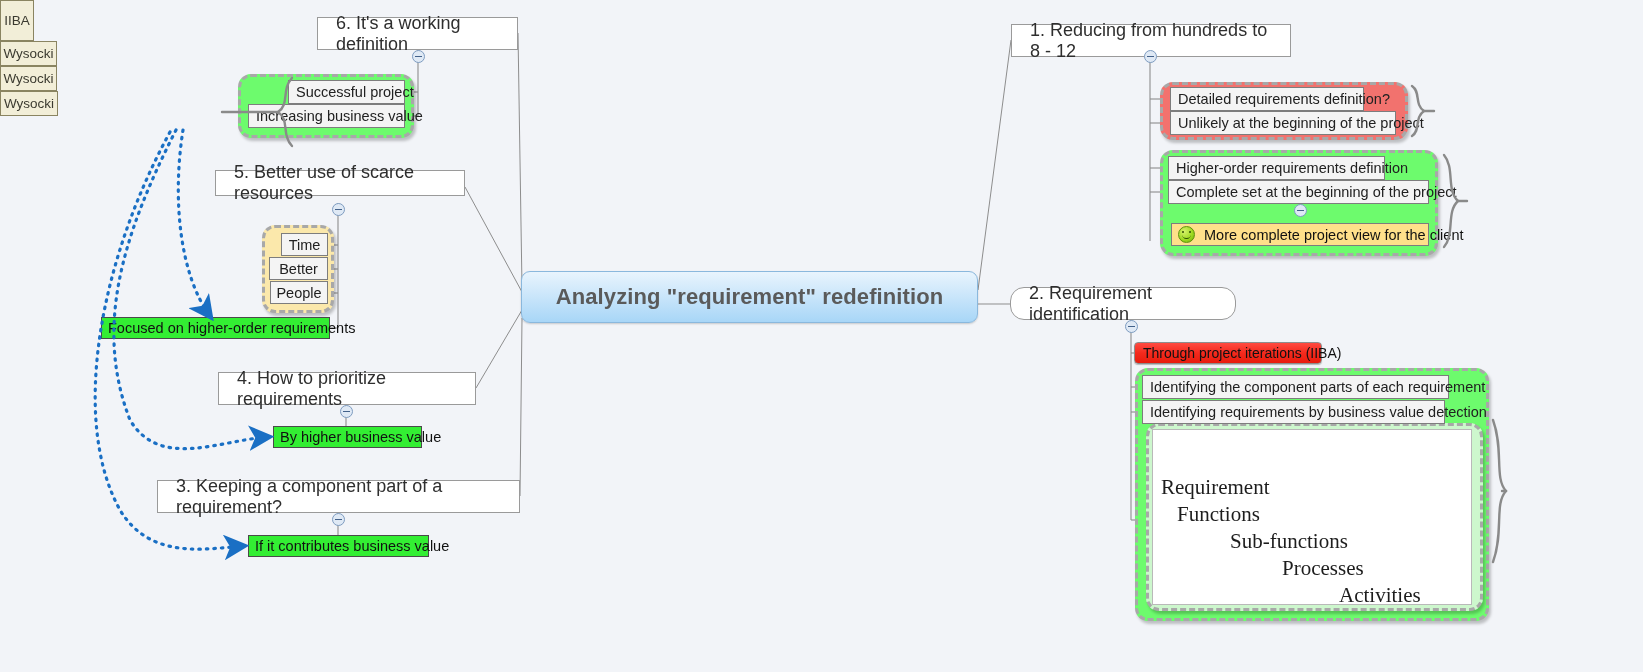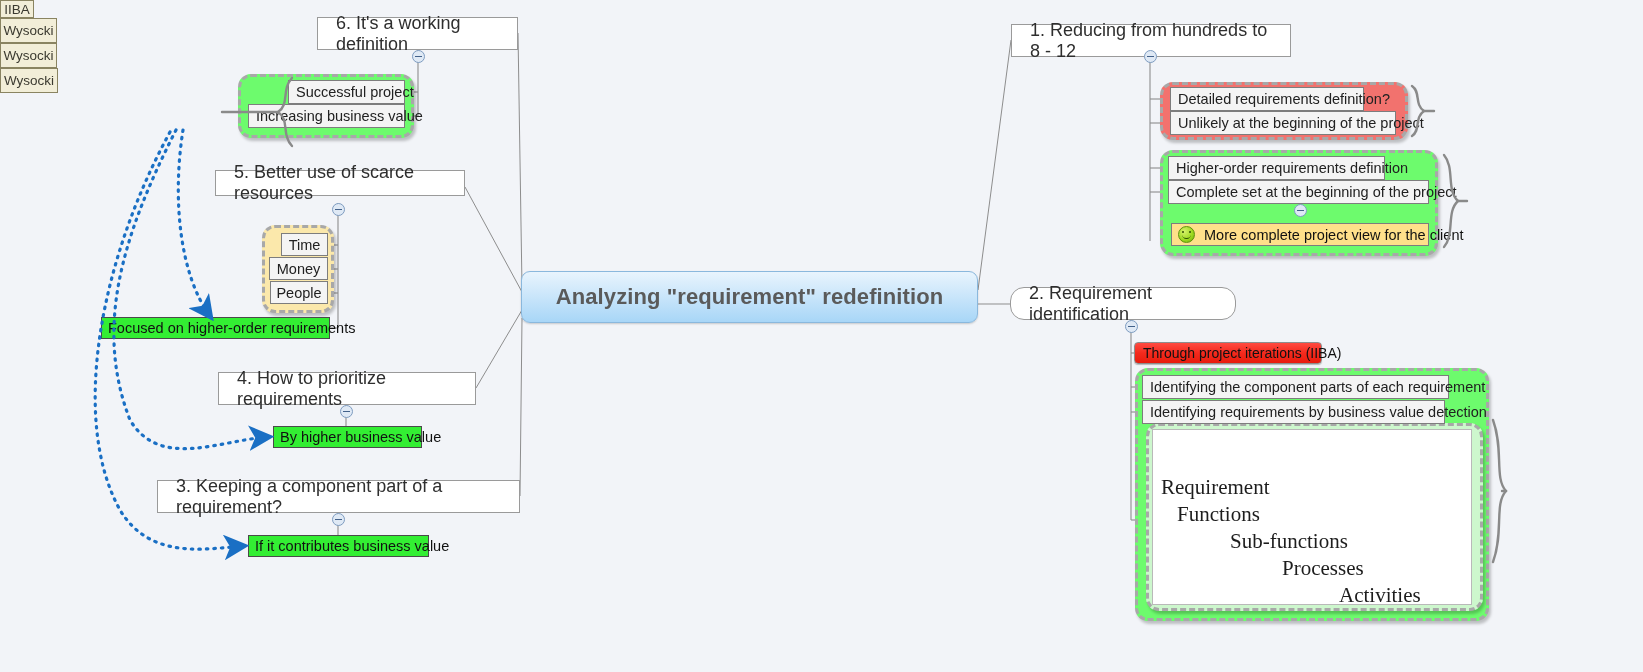--- a/index.html
+++ b/index.html
@@ -243,29 +243,29 @@
     <span class="rl" style="left:129px;top:86px;">Processes</span>
     <span class="rl" style="left:186px;top:113px;">Activities</span>
     <span class="rl" style="left:240px;top:140px;">Features</span>
   </div>
 </div>
 
 <div class="node sub" style="left:288px;top:80px;width:117px;height:24px;">Successful project</div>
 <div class="node sub" style="left:248px;top:104px;width:157px;height:24px;">Increasing business value</div>
 
 <div class="node sub" style="left:281px;top:233px;width:47px;height:23px;justify-content:center;">Time</div>
-<div class="node sub" style="left:269px;top:257px;width:59px;height:23px;justify-content:center;">Money</div>
+<div class="node sub" style="left:269px;top:257px;width:59px;height:23px;justify-content:center;">Better</div>
 <div class="node sub" style="left:270px;top:281px;width:58px;height:23px;justify-content:center;">People</div>
 <div class="node greenleaf" style="left:101px;top:317px;width:229px;height:22px;">Focused on higher-order requirements</div>
 
 <div class="node greenleaf" style="left:273px;top:426px;width:149px;height:22px;">By higher business value</div>
 
 <div class="node greenleaf" style="left:248px;top:535px;width:181px;height:22px;">If it contributes business value</div>
 
-<div class="callout" style="left:1432px;top:100px;width:34px;height:18px;">IIBA</div>
+<div class="callout" style="left:1432px;top:100px;width:34px;height:41px;">IIBA</div>
 <div class="callout" style="left:1464px;top:189px;width:57px;height:25px;">Wysocki</div>
 <div class="callout" style="left:1500px;top:479px;width:57px;height:25px;">Wysocki</div>
 <div class="callout" style="left:159px;top:91px;width:58px;height:25px;">Wysocki</div>
 
 <div class="collapse" style="left:1144px;top:50px;"></div>
 <div class="collapse" style="left:1125px;top:320px;"></div>
 <div class="collapse" style="left:1294px;top:204px;"></div>
 <div class="collapse" style="left:412px;top:50px;"></div>
 <div class="collapse" style="left:332px;top:203px;"></div>
 <div class="collapse" style="left:340px;top:405px;"></div>

